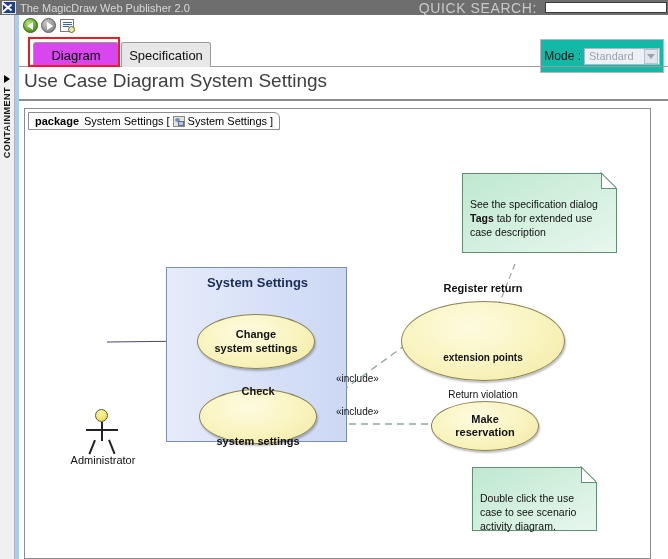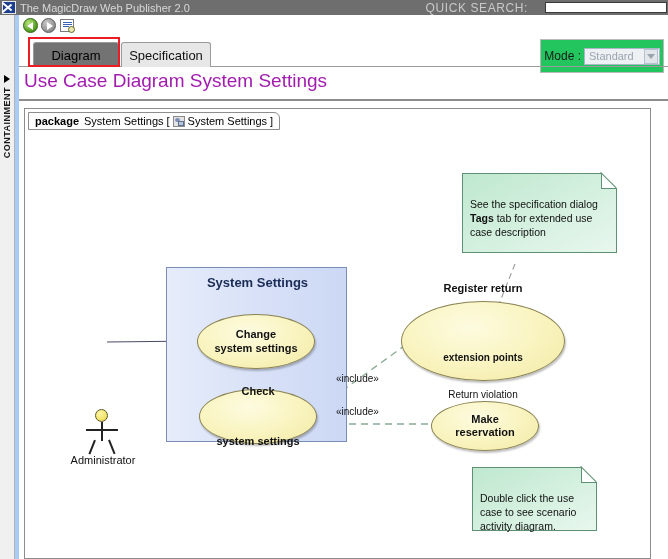--- a/index.html
+++ b/index.html
@@ -20,21 +20,21 @@
     width:12px;height:11px;margin-left:2px;margin-right:4px;
     background:#1e3f8f;border:1px solid #e8e8e8;position:relative;flex:none;
   }
   .tb-icon:before,.tb-icon:after{
     content:"";position:absolute;background:#ffffff;
   }
   .tb-icon:before{left:0;top:0;width:12px;height:2px;transform:rotate(40deg);transform-origin:0 0;}
   .tb-icon:after{left:0;bottom:0;width:12px;height:2px;transform:rotate(-40deg);transform-origin:0 100%;}
   .tb-title{color:#d8d8d8;font-size:11px;letter-spacing:0px;white-space:nowrap;}
   .tb-right{position:absolute;right:0;top:0;height:15px;display:flex;align-items:center;}
-  .qs-label{color:#c9c9c9;font-size:12px;letter-spacing:.6px;margin-right:17px;}
+  .qs-label{color:#c9c9c9;font-size:14px;letter-spacing:.6px;margin-right:8px;}
   .qs-input{
     width:122px;height:11px;background:#ffffff;border:1px solid #3a3a3a;
     margin-right:1px;font-size:9px;padding:0 2px;box-sizing:border-box;
   }
 
   
   .rail{
     position:absolute;left:0;top:15px;width:14px;height:544px;
     background:#f0f0f0;border-right:1px solid #b4b4b4;
     display:flex;flex-direction:column;align-items:center;
@@ -89,56 +89,56 @@
   .tabstrip{position:absolute;left:0;top:22px;width:649px;height:30px;}
   .tabstrip:after{
     content:"";position:absolute;left:0;bottom:0;width:649px;height:1px;background:#9a9a9a;
   }
   .tab{
     position:absolute;bottom:0;height:25px;line-height:25px;text-align:center;
     font-size:13px;color:#000;border:1px solid #9a9a9a;border-bottom:none;
     border-radius:3px 3px 0 0;box-sizing:border-box;
   }
   .tab.active{
-    left:14px;width:86px;background:#737373;z-index:3;
+    left:14px;width:86px;background:#d946ef;z-index:3;
     box-shadow:inset 0 -1px 0 #fff;
   }
   .tab.active:after{
     content:"";position:absolute;left:0;bottom:-1px;width:84px;height:2px;background:#fefefe;
   }
   .tab.inactive{
     left:102px;width:90px;background:#e7e7e7;z-index:2;color:#111;
   }
   .tab-highlight{
     position:absolute;left:9px;top:0px;width:92px;height:30px;
     border:2px solid #ec1c24;box-sizing:border-box;z-index:5;pointer-events:none;
   }
   .mode-box{
     position:absolute;right:4px;top:2px;height:22px;display:flex;align-items:center;
-    border:1px solid #b9b9b9;background:#22c55e;padding:16px 3px;box-sizing:border-box;
+    border:1px solid #b9b9b9;background:#14b8a6;padding:16px 3px;box-sizing:border-box;
   }
   .mode-label{font-size:12px;color:#1a1a1a;margin-right:3px;font-family:"Liberation Sans",sans-serif;}
   .mode-select{
     width:76px;height:17px;border:1px solid #a8b8c8;background:#eef1f4;
     display:flex;align-items:center;justify-content:space-between;
     font-size:11px;color:#9aa4ae;padding:0 1px 0 4px;box-sizing:border-box;
   }
   .mode-arrow{
     width:14px;height:15px;background:#e2e6ea;border:1px solid #b6c2cd;
     display:flex;align-items:center;justify-content:center;box-sizing:border-box;
   }
   .mode-arrow s{
     display:block;width:0;height:0;text-decoration:none;
     border-left:4px solid transparent;border-right:4px solid transparent;border-top:5px solid #9aa4ae;
   }
 
   
   .page-title{
     position:absolute;left:5px;top:55px;width:640px;height:28px;
-    font-size:19px;color:#a21caf;font-family:"Liberation Sans",sans-serif;
+    font-size:19px;color:#404040;font-family:"Liberation Sans",sans-serif;
   }
   .title-rule{position:absolute;left:0px;top:84px;width:649px;height:2px;background:#8d8d8d;}
 
   
   .canvas{
     position:absolute;left:5px;top:93px;width:627px;height:451px;
     background:#fff;border:1px solid #8d8d8d;box-sizing:border-box;
   }
   .pkg-header{
     position:absolute;left:3px;top:3px;height:18px;

